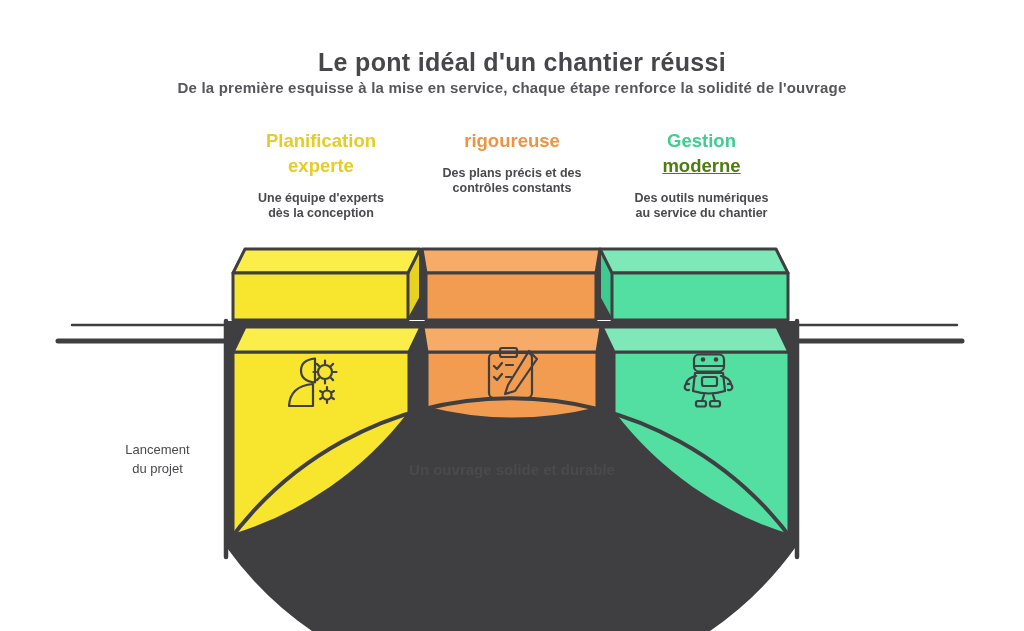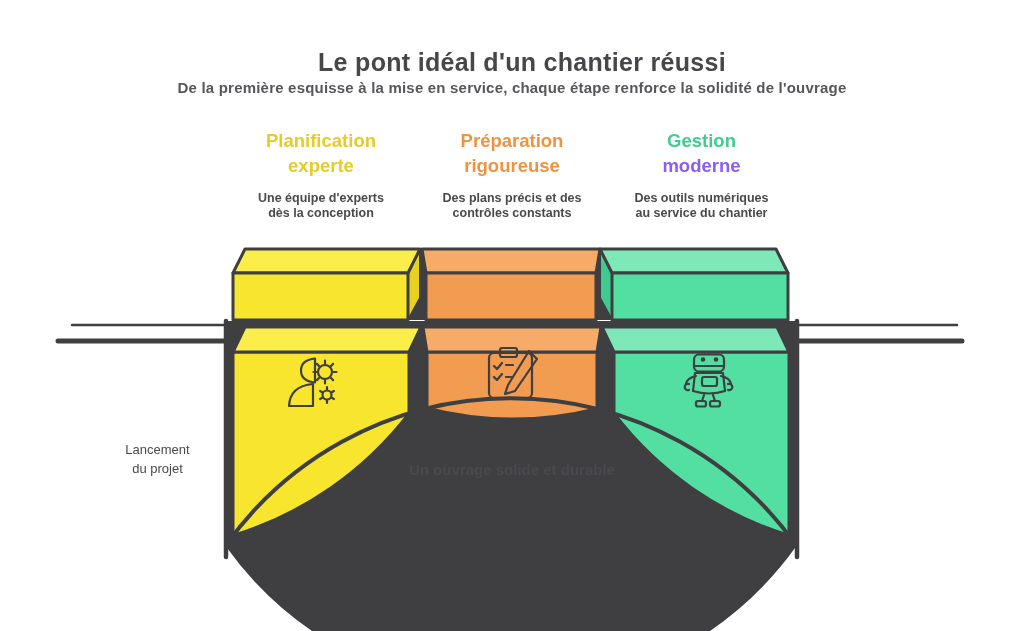--- a/index.html
+++ b/index.html
@@ -105,30 +105,29 @@
 
   <div class="txt col col1">
     <div class="h" style="color: rgb(230, 204, 38);">Planification</div>
     <div class="h" style="color: rgb(230, 204, 38);">experte</div>
     <div class="gap"></div>
     <div class="d">Une équipe d'experts</div>
     <div class="d">dès la conception</div>
   </div>
 
   <div class="txt col col2">
-    <div class="h" style="color: rgb(238, 148, 64);">Préparation</div>
     <div class="h" style="color: rgb(238, 148, 64);">rigoureuse</div>
     <div class="gap"></div>
     <div class="d">Des plans précis et des</div>
     <div class="d">contrôles constants</div>
   </div>
 
   <div class="txt col col3">
     <div class="h" style="color: rgb(62, 206, 144);">Gestion</div>
-    <div class="h" style="color: #8b5cf6;">moderne</div>
+    <div class="h" style="color: #4d7c0f; text-decoration: underline;">moderne</div>
     <div class="gap"></div>
     <div class="d">Des outils numériques</div>
     <div class="d">au service du chantier</div>
   </div>
 
   <div class="txt side-label left-label">
     <div>Lancement</div>
     <div>du projet</div>
   </div>
 

